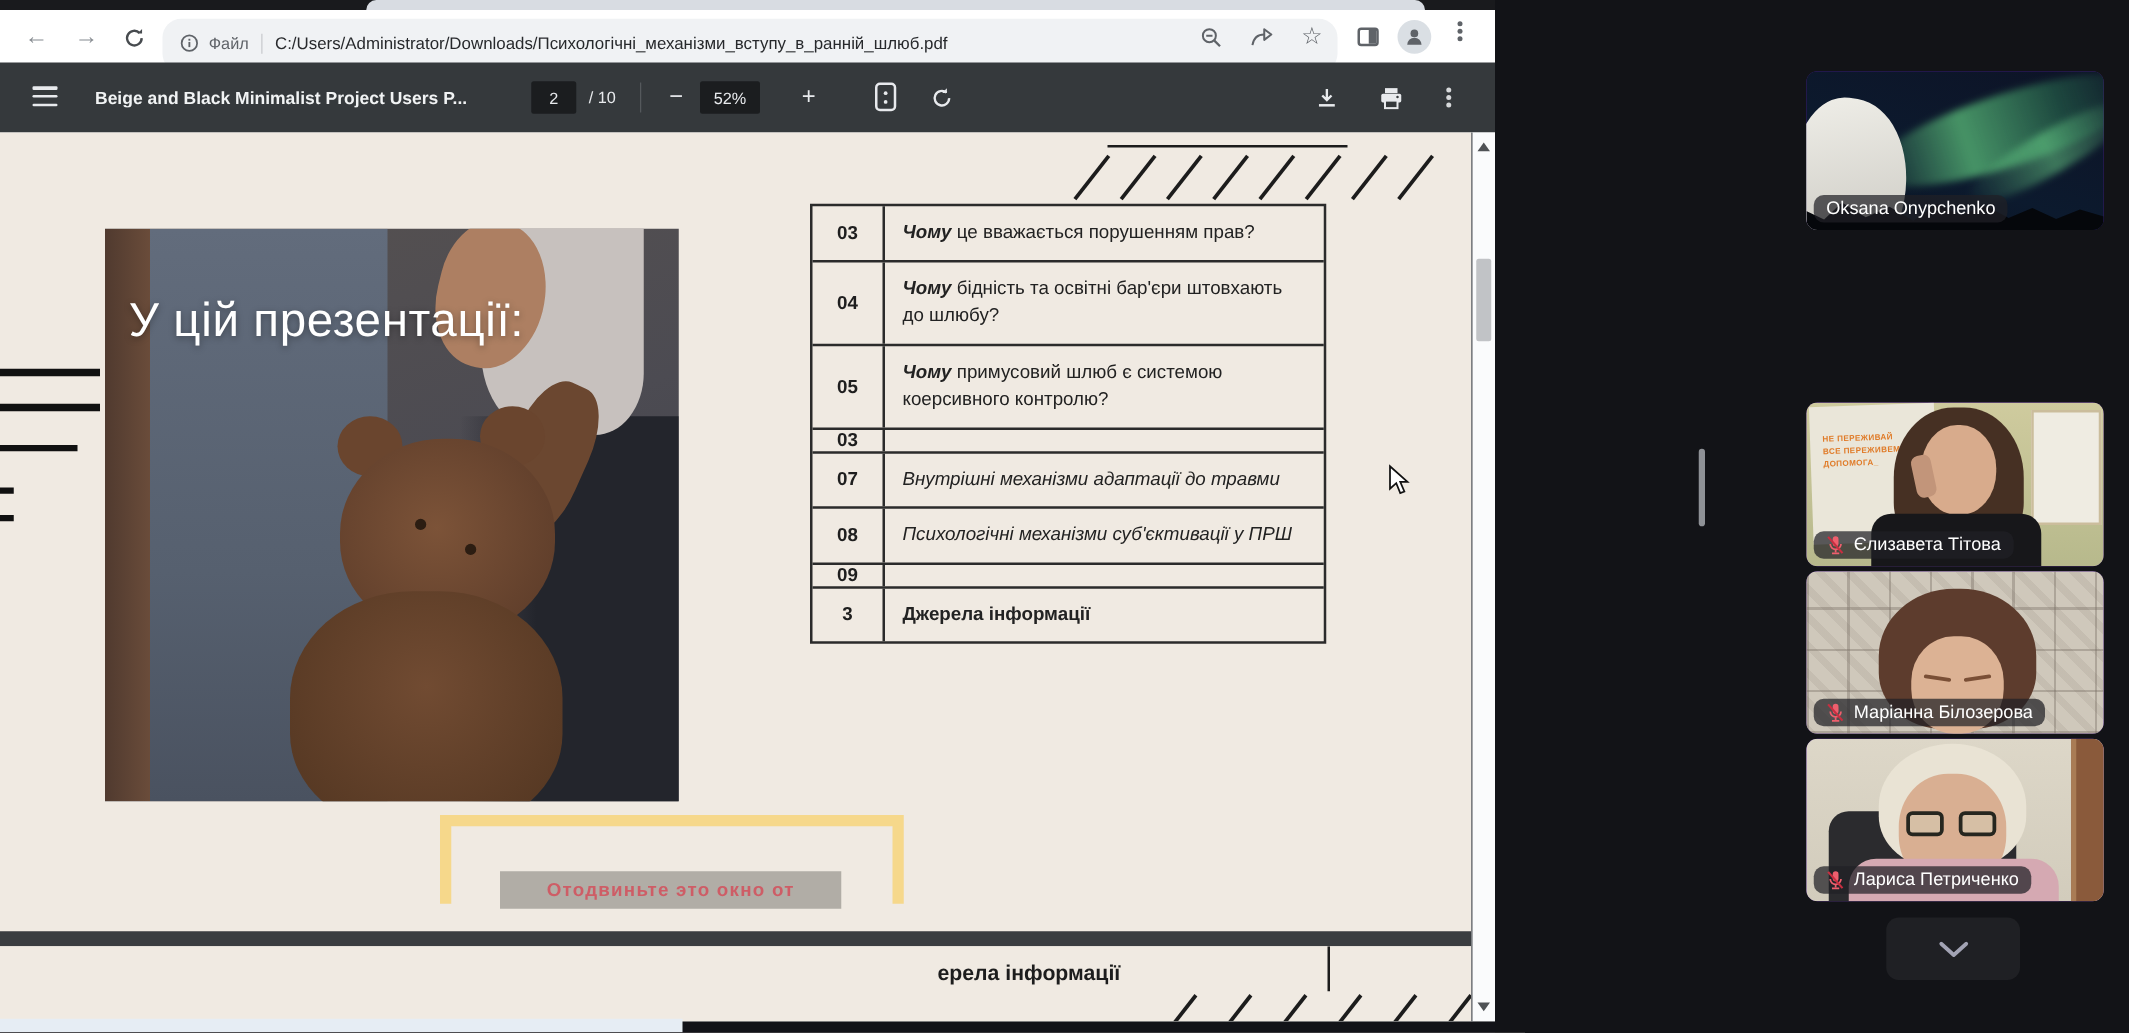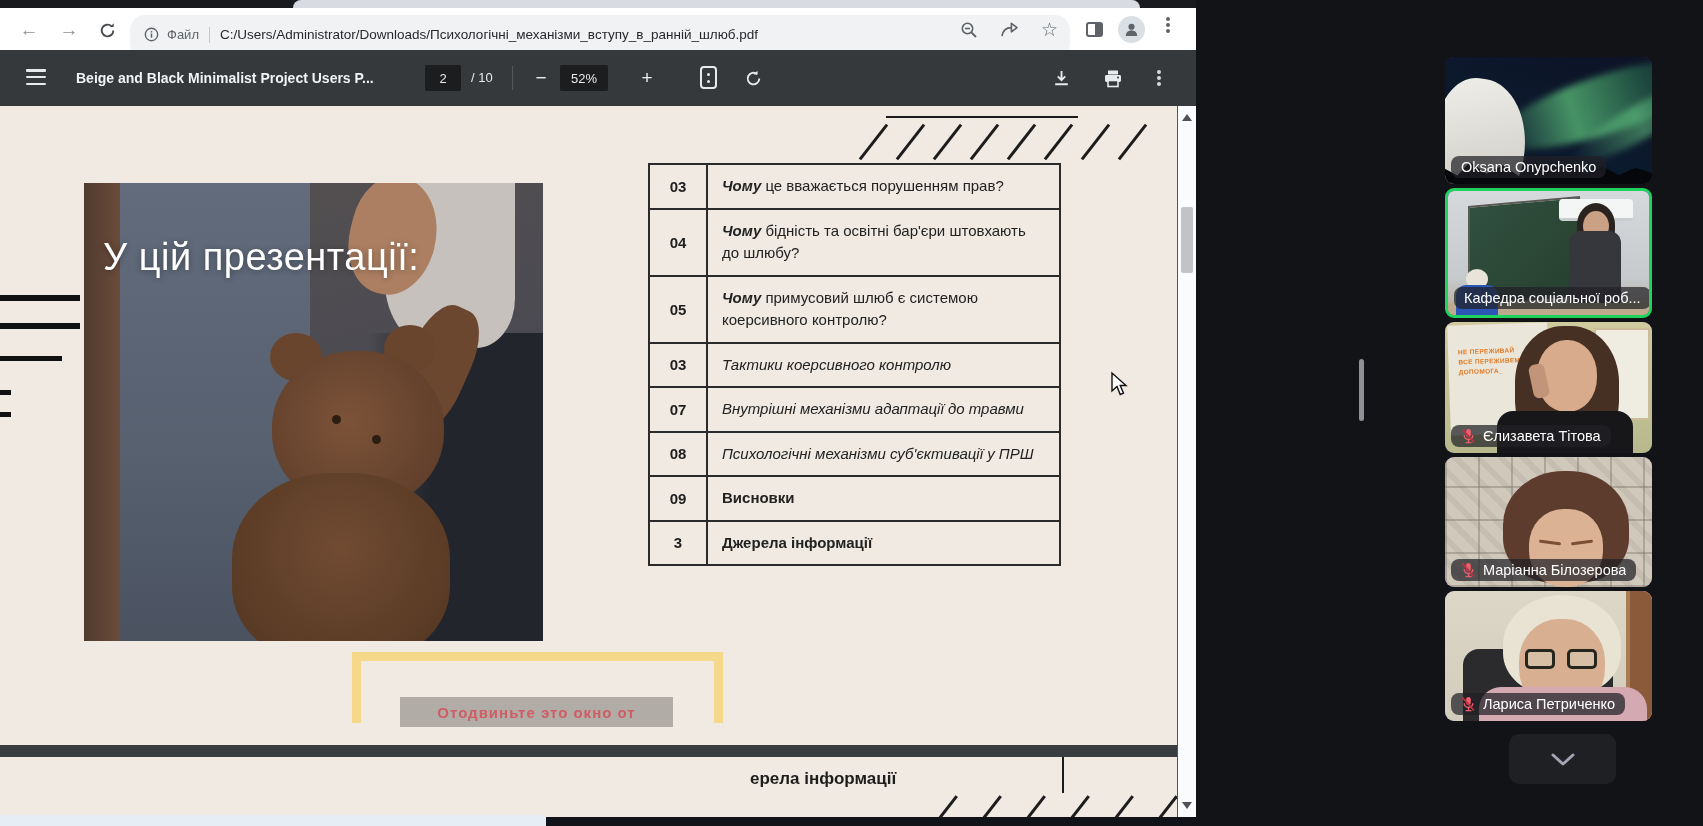--- a/index.html
+++ b/index.html
@@ -85,21 +85,21 @@
   .scroll-arrow.up{top:8px;border-bottom:7px solid #4f5255;}
   .scroll-arrow.down{bottom:8px;border-top:7px solid #4f5255;}
   .scroll-thumb{position:absolute;left:3px;top:101px;width:12px;height:66px;background:#c1c3c6;border-radius:2px;}
 
   .bottom-strip{position:absolute;left:0;top:815px;width:546px;height:11px;background:#e6edf4;}
   .cursor-svg{position:absolute;left:1108px;top:371px;z-index:60;}
 
   
   .panel{position:absolute;left:1196px;top:0;width:507px;height:826px;background:#121317;}
   .drag-handle{position:absolute;left:163px;top:359px;width:5px;height:62px;background:#8e9196;border-radius:3px;}
-  .tile{position:absolute;left:249px;width:207px;border-radius:9px;overflow:hidden;background:#4c1d95;text-decoration:underline;}
+  .tile{position:absolute;left:249px;width:238px;border-radius:9px;overflow:hidden;background:#4c1d95;text-decoration:underline;}
   .tile.active{border:3px solid #1fd35f;}
   .tile-label{position:absolute;left:6px;bottom:6px;background:rgba(32,32,38,.72);border-radius:8px;padding:3px 10px;display:flex;align-items:center;gap:7px;max-width:222px;}
   .tile-label span{color:#fff;font-size:14.5px;white-space:nowrap;overflow:hidden;}
   
   .t1-art{position:absolute;inset:0;background:linear-gradient(200deg,#0d1326 0%,#0c1a2e 60%,#0a1422 100%);}
   .t1-streak1{position:absolute;left:46px;top:18px;width:230px;height:58px;background:linear-gradient(90deg,rgba(96,226,138,0),rgba(109,229,140,.6) 35%,rgba(70,200,120,.28) 70%,rgba(70,200,120,0));border-radius:50%;transform:rotate(-18deg);filter:blur(3px);}
   .t1-streak2{position:absolute;left:120px;top:48px;width:150px;height:34px;background:linear-gradient(90deg,rgba(96,226,138,0),rgba(120,235,150,.45),rgba(70,200,120,0));border-radius:50%;transform:rotate(-30deg);filter:blur(3px);}
   .t1-trees{position:absolute;left:0;bottom:0;width:100%;height:34px;background:#05070b;clip-path:polygon(0 100%,0 55%,6% 75%,12% 35%,20% 70%,28% 45%,36% 78%,44% 38%,52% 65%,60% 42%,68% 72%,76% 48%,84% 74%,92% 52%,100% 68%,100% 100%);}
   .t1-figure{position:absolute;left:-12px;top:22px;width:92px;height:135px;background:linear-gradient(160deg,#f0efe9,#c6c4bd);border-radius:42% 58% 50% 50%;transform:rotate(9deg);}
   
@@ -287,41 +287,35 @@
             </div>
         </div>
         <div class="toc-row row-why">
           <div class="toc-num">05</div>
           <div class="toc-text">
               <span><b class="lead-why">Чому</b><span> примусовий шлюб є системою коерсивного контролю?</span></span>
             </div>
         </div>
         <div class="toc-row row-italic">
           <div class="toc-num">03</div>
-          <div class="toc-text">
-              <span>Тактики коерсивного контролю</span>
-            </div>
         </div>
         <div class="toc-row row-italic">
           <div class="toc-num">07</div>
           <div class="toc-text">
               <span>Внутрішні механізми адаптації до травми</span>
             </div>
         </div>
         <div class="toc-row row-italic">
           <div class="toc-num">08</div>
           <div class="toc-text">
               <span>Психологічні механізми суб'єктивації у ПРШ</span>
             </div>
         </div>
         <div class="toc-row row-bold">
           <div class="toc-num">09</div>
-          <div class="toc-text">
-              <span>Висновки</span>
-            </div>
         </div>
         <div class="toc-row row-bold">
           <div class="toc-num">3</div>
           <div class="toc-text">
               <span>Джерела інформації</span>
             </div>
         </div>
       </div>
 
       <div class="hl-box"></div>
@@ -365,35 +359,20 @@
         <div class="t1-streak1"></div>
         <div class="t1-streak2"></div>
         <div class="t1-figure"></div>
         <div class="t1-trees"></div>
       </div>
       <div class="tile-label">
         <span>Oksana Onypchenko</span>
       </div>
     </div>
 
-    <div class="tile active" style="top:188px;height:130px;">
-      <div class="t2-art">
-        <div class="t2-board"></div>
-        <div class="t2-ac"></div>
-        <div class="t2-person-hair"></div>
-        <div class="t2-person-head"></div>
-        <div class="t2-person"></div>
-        <div class="t2-desk"></div>
-        <div class="t2-blue-head"></div>
-        <div class="t2-blue"></div>
-      </div>
-      <div class="tile-label">
-        <span>Кафедра соціальної роб...</span>
-      </div>
-    </div>
 
     <div class="tile" style="top:322px;height:131px;">
       <div class="t3-art">
         <div class="t3-poster">
           <div>НЕ ПЕРЕЖИВАЙ</div>
           <div>ВСЕ ПЕРЕЖИВЕМ</div>
           <div>ДОПОМОГА_</div>
         </div>
         <div class="t3-flip"></div>
         <div class="t3-hair"></div>

